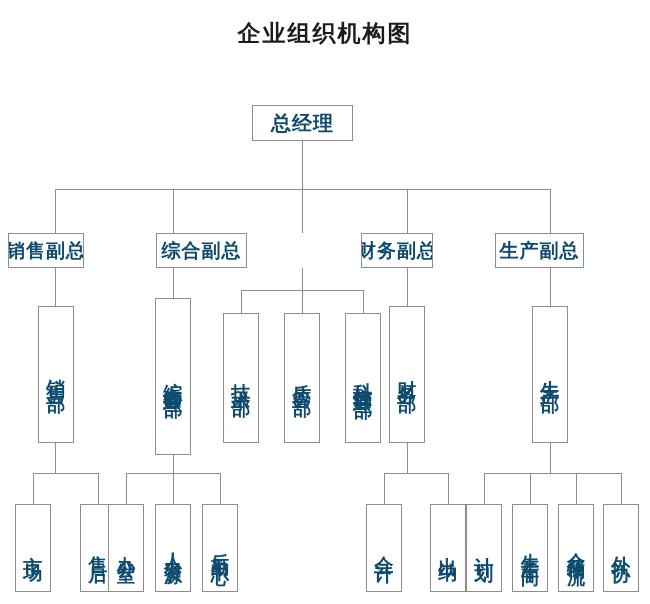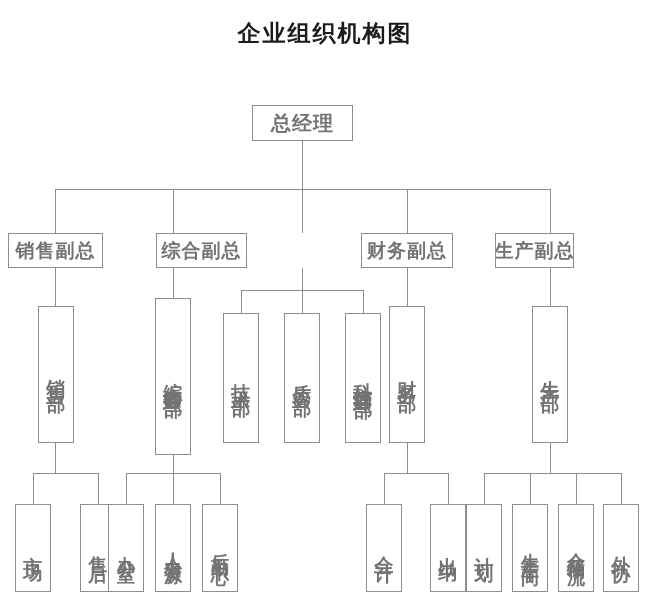--- a/index.html
+++ b/index.html
@@ -36,21 +36,21 @@
     color: #000000;
     display: flex;
     align-items: center;
     justify-content: center;
     overflow: hidden;
   }
   .node .label {
     display: block;
     text-align: center;
     font-weight: 700;
-    color: #737373;
+    color: #0c4a6e;
     line-height: 1.12;
   }
   
   .node.h .label {
     font-size: 19px;
     letter-spacing: 1px;
     white-space: nowrap;
   }
   .node.h.root .label { font-size: 20px; }
   
@@ -124,30 +124,30 @@
   <div class="line hl" style="left:484px; top:473px; width:137px;"></div>
   <div class="line vl" style="left:484px; top:473px; height:31px;"></div>
   <div class="line vl" style="left:530px; top:473px; height:31px;"></div>
   <div class="line vl" style="left:576px; top:473px; height:31px;"></div>
   <div class="line vl" style="left:621px; top:473px; height:31px;"></div>
 
   <div class="node h root" style="left:252px; top:105px; width:101px; height:36px;">
     <span class="label">总经理</span>
   </div>
 
-  <div class="node h" style="left:8px; top:233px; width:95px; height:35px;">
+  <div class="node h" style="left:8px; top:233px; width:76px; height:35px;">
     <span class="label">销售副总</span>
   </div>
   <div class="node h" style="left:128px; top:233px; width:91px; height:35px;margin-left:28px;">
     <span class="label">综合副总</span>
   </div>
-  <div class="node h" style="left:361px; top:233px; width:92px; height:35px;">
+  <div class="node h" style="left:361px; top:233px; width:72px; height:35px;">
     <span class="label">财务副总</span>
   </div>
-  <div class="node h" style="left:495px; top:233px; width:79px; height:35px;">
+  <div class="node h" style="left:495px; top:233px; width:89px; height:35px;">
     <span class="label">生产副总</span>
   </div>
 
   <div class="node v" style="left:38px; top:306px; width:36px; height:137px;">
     <span class="label">销售部</span>
   </div>
   <div class="node v dense" style="left:155px; top:298px; width:36px; height:157px;">
     <span class="label">综合管理部</span>
   </div>
   <div class="node v" style="left:223px; top:313px; width:36px; height:130px;">

